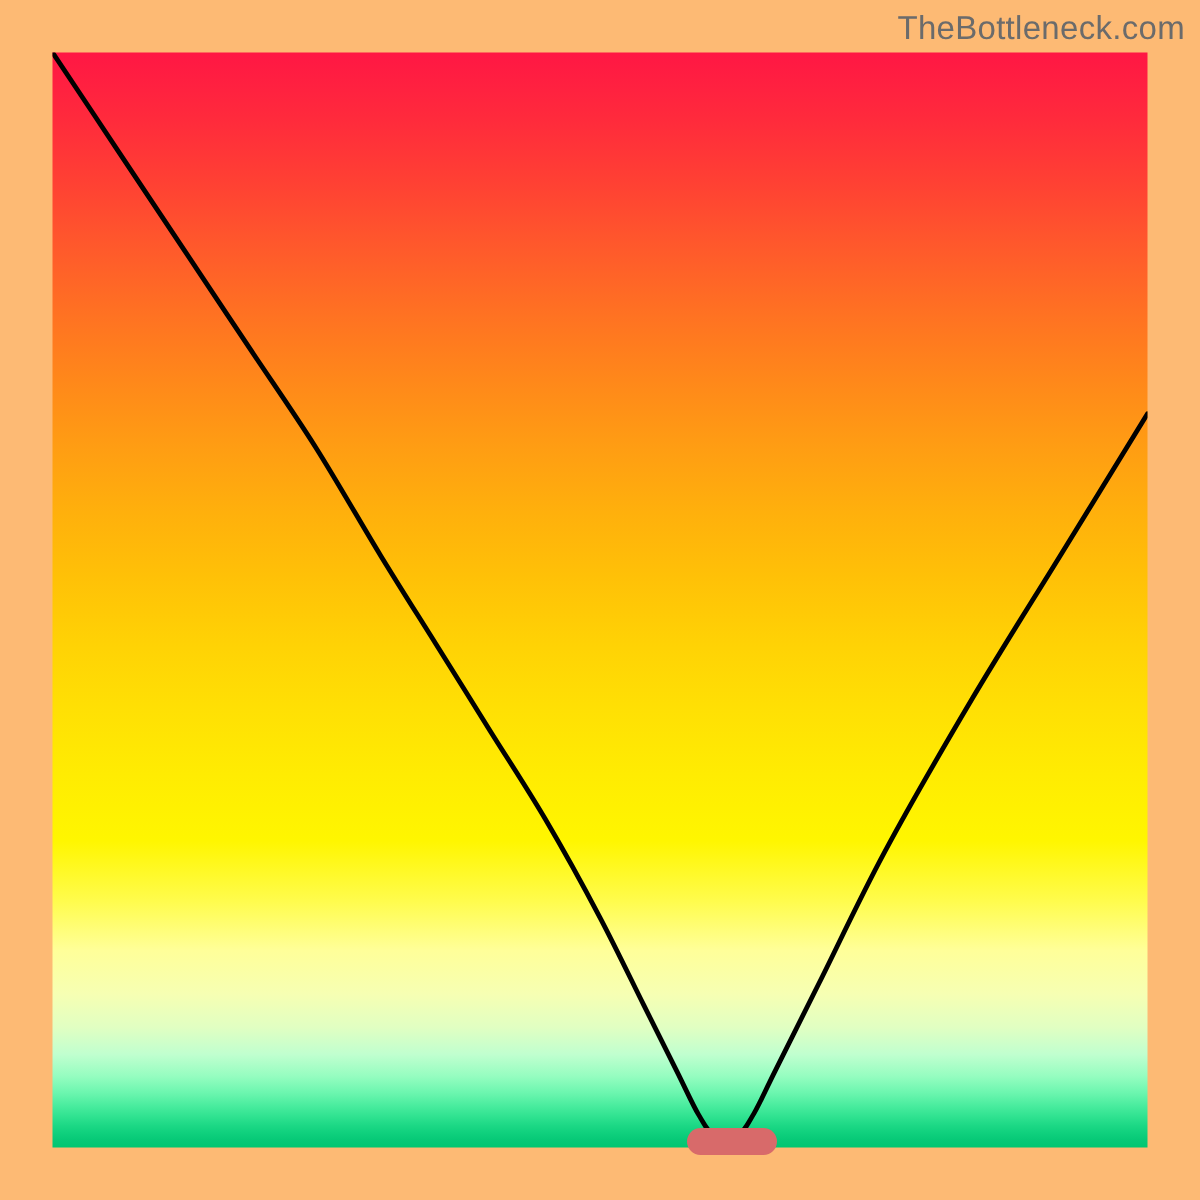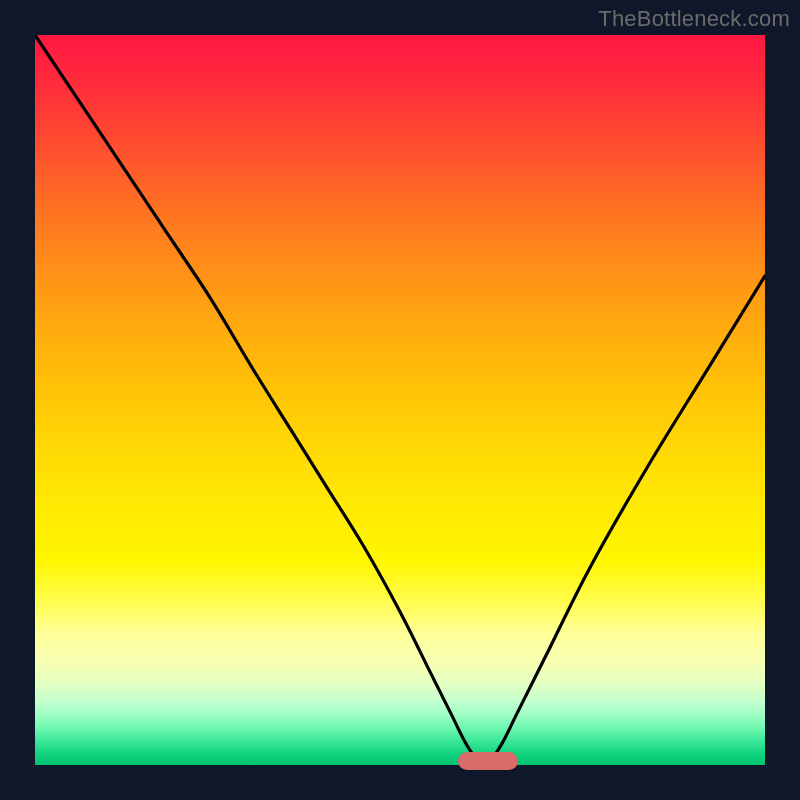--- a/index.html
+++ b/index.html
@@ -1,16 +1,16 @@
 <!DOCTYPE html>
 <html><head>
 <meta charset="utf-8">
 <style>
   html,body{margin:0;padding:0;width:800px;height:800px;overflow:hidden;background:#000;font-family:Arial,Helvetica,sans-serif}
-  .frame{position:absolute;left:0;top:0;width:800px;height:800px;background:#0f172a}
+  .frame{position:absolute;left:0;top:0;width:800px;height:800px;background:#fdba74}
   .plot-area{position:absolute;left:35px;top:35px;width:730px;height:730px}
   .plot-area .gradient{position:absolute;inset:0;
     background:linear-gradient(to bottom,
       #ff1744 0%,
       #ff2a3c 6%,
       #ff4133 12%,
       #ff5a2b 18%,
       #ff7222 24%,
       #ff881a 30%,
       #ff9d13 36%,

